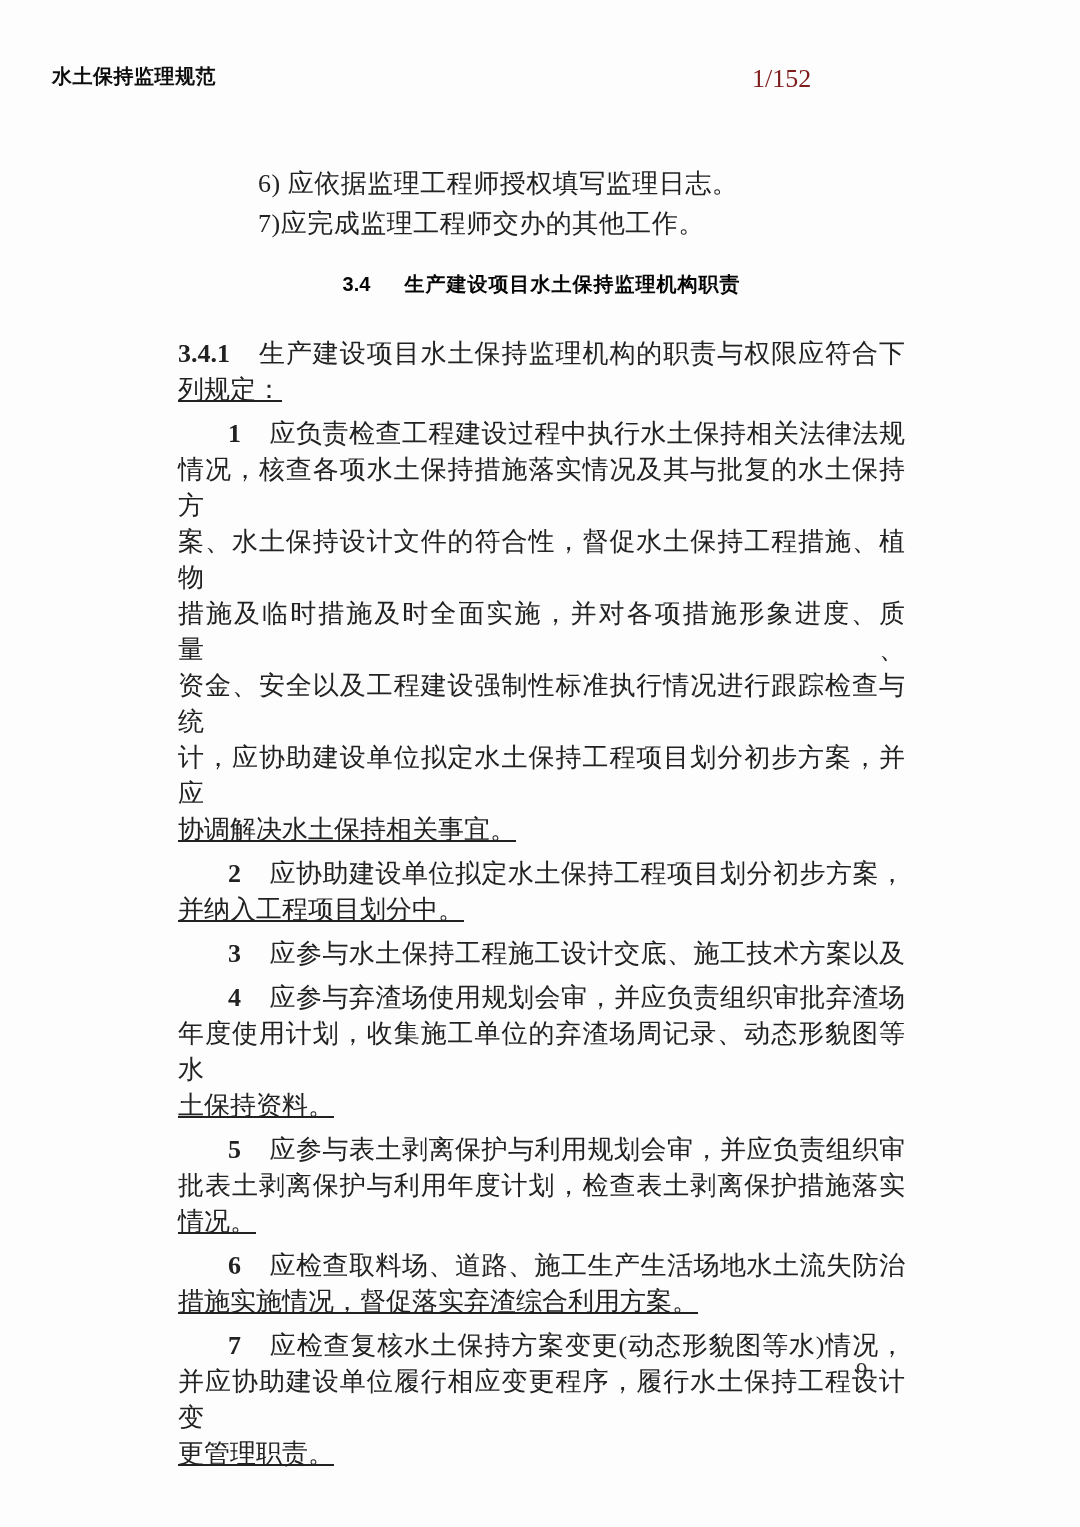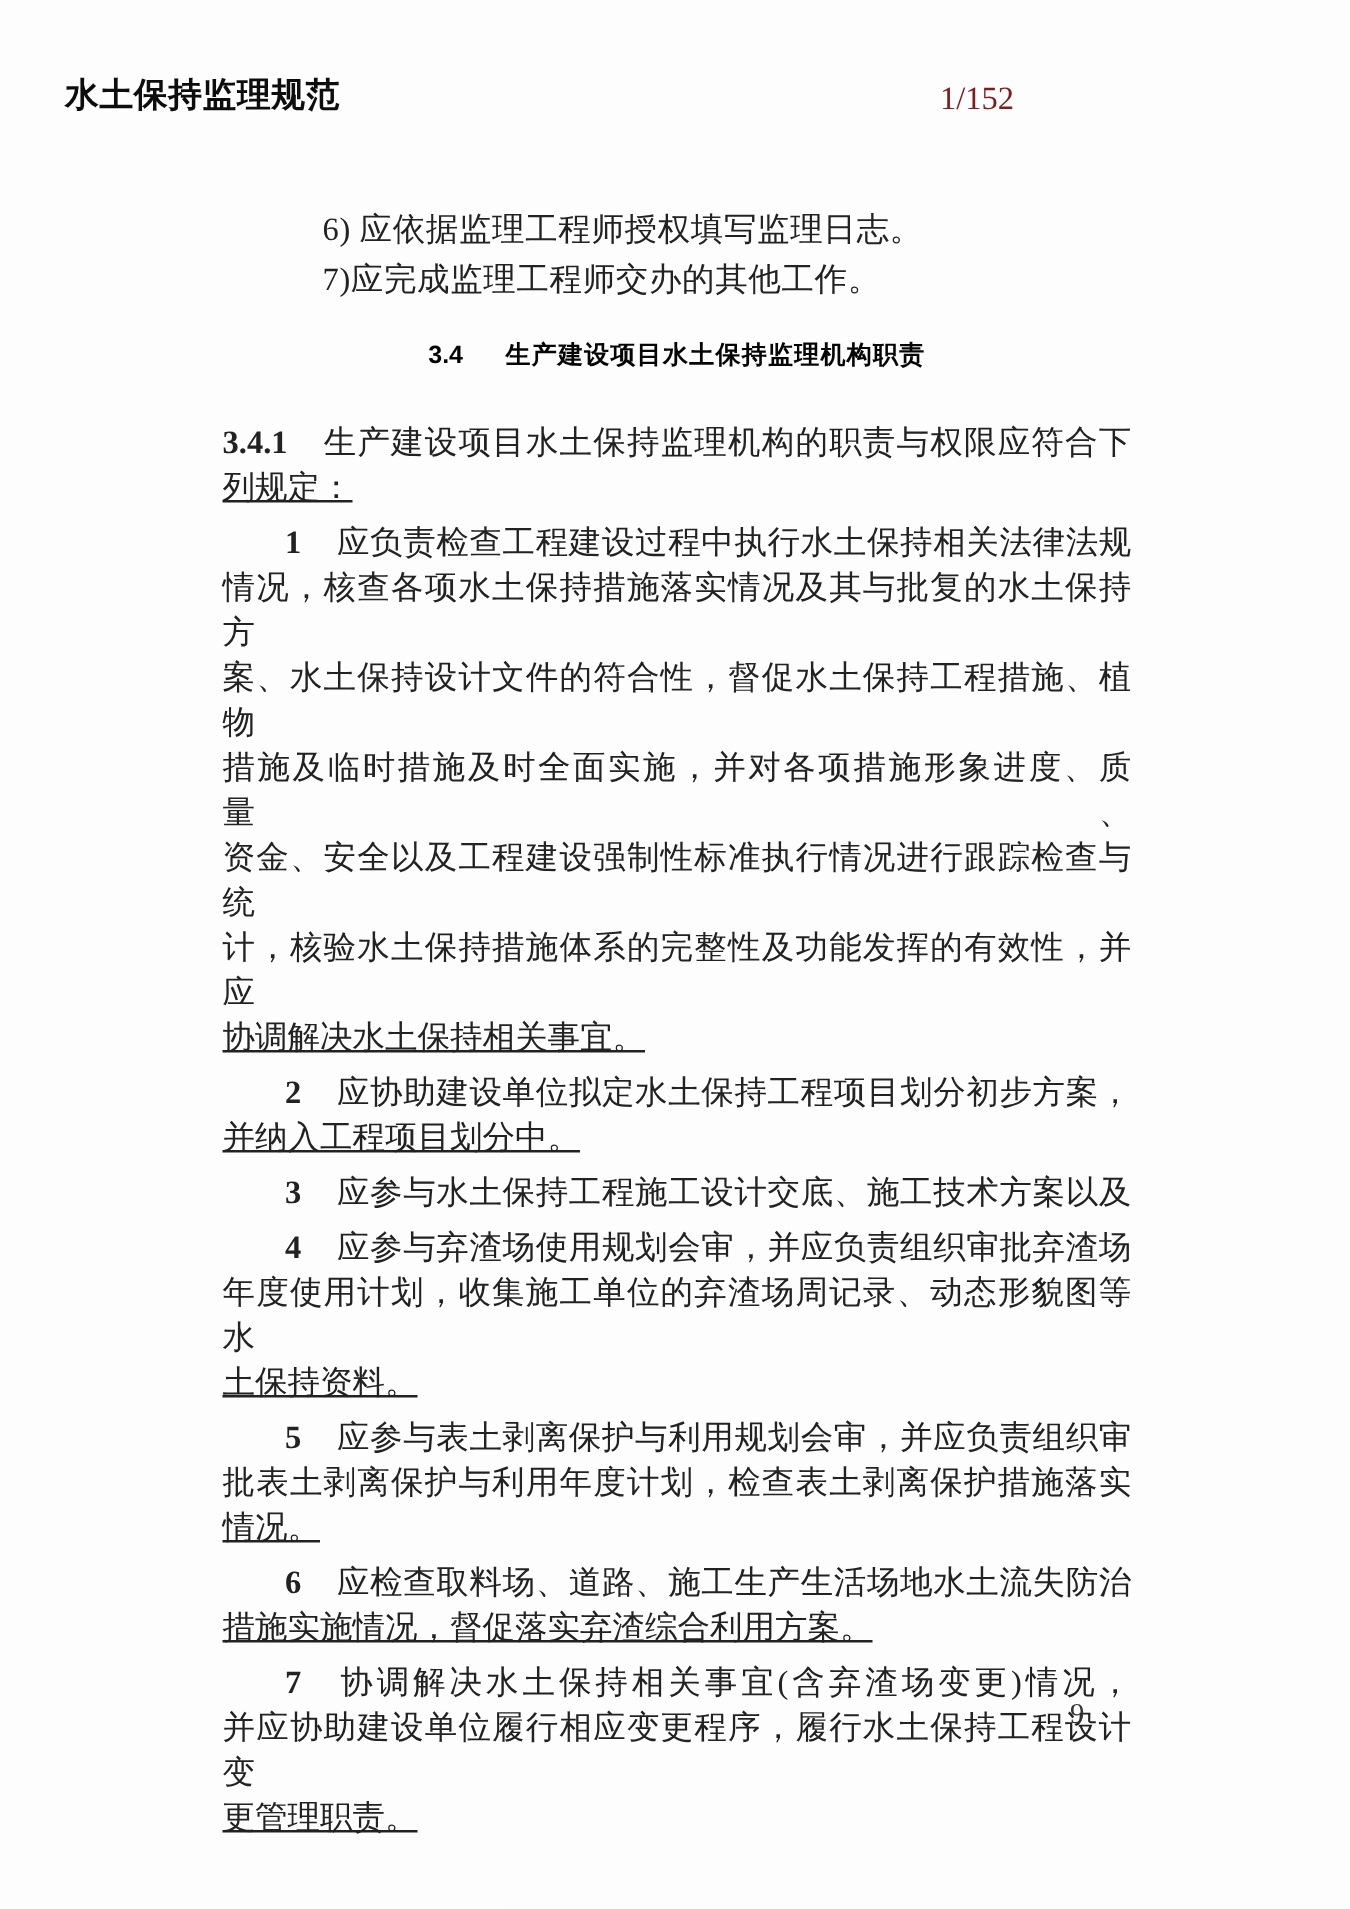--- a/index.html
+++ b/index.html
@@ -8,21 +8,21 @@
     width:1080px;height:1527px;
     background:#fdfdfd;
     color:#1f1f1f;
     overflow:hidden;
     font-family:"Liberation Serif","DejaVu Serif",serif;
   }
   
   .doc-title{
     position:absolute;left:52px;top:62px;
     font-family:"Liberation Sans","DejaVu Sans",sans-serif;
-    font-weight:bold;font-size:27px;line-height:28px;color:#0d0d0d;
+    font-weight:bold;font-size:20px;line-height:28px;color:#0d0d0d;
     letter-spacing:0.5px;
   }
   .page-indicator{
     position:absolute;left:752px;top:64px;
     font-size:26px;line-height:30px;color:#7f1d1d;
   }
   
   .body-col{
     position:absolute;left:178px;top:164px;width:727px;
     font-size:26px;color:#222;
@@ -76,21 +76,21 @@
       <div class="line first"><span class="cnum">3.4.1</span><span>生产建设项目水土保持监理机构的职责与权限应符合下</span></div>
       <div class="line last">列规定：</div>
     </section>
 
     <section class="clause indent">
       <div class="line first"><span class="cnum">1</span><span>应负责检查工程建设过程中执行水土保持相关法律法规</span></div>
       <div class="line">情况，核查各项水土保持措施落实情况及其与批复的水土保持方</div>
       <div class="line">案、水土保持设计文件的符合性，督促水土保持工程措施、植物</div>
       <div class="line">措施及临时措施及时全面实施，并对各项措施形象进度、质量、</div>
       <div class="line">资金、安全以及工程建设强制性标准执行情况进行跟踪检查与统</div>
-      <div class="line">计，核验水土保持措施体系的完整性及功能发挥的有效性，并应</div>
+      <div class="line">计，应协助建设单位拟定水土保持工程项目划分初步方案，并应</div>
       <div class="line last">协调解决水土保持相关事宜。</div>
     </section>
 
     <section class="clause indent">
       <div class="line first"><span class="cnum">2</span><span>应协助建设单位拟定水土保持工程项目划分初步方案，</span></div>
       <div class="line last">并纳入工程项目划分中。</div>
     </section>
 
     <section class="clause indent">
       <div class="line first"><span class="cnum">3</span><span>应参与水土保持工程施工设计交底、施工技术方案以及</span></div>
@@ -107,21 +107,21 @@
       <div class="line">批表土剥离保护与利用年度计划，检查表土剥离保护措施落实</div>
       <div class="line last">情况。</div>
     </section>
 
     <section class="clause indent">
       <div class="line first"><span class="cnum">6</span><span>应检查取料场、道路、施工生产生活场地水土流失防治</span></div>
       <div class="line last">措施实施情况，督促落实弃渣综合利用方案。</div>
     </section>
 
     <section class="clause indent">
-      <div class="line first"><span class="cnum">7</span><span>协调解决水土保持相关事宜(含弃渣场变更)情况，</span></div>
+      <div class="line first"><span class="cnum">7</span><span>应检查复核水土保持方案变更(动态形貌图等水)情况，</span></div>
       <div class="line">并应协助建设单位履行相应变更程序，履行水土保持工程设计变</div>
       <div class="line last">更管理职责。</div>
     </section>
 
   </div>
 
   <div class="page-number">9</div>
 
 </div>
 

